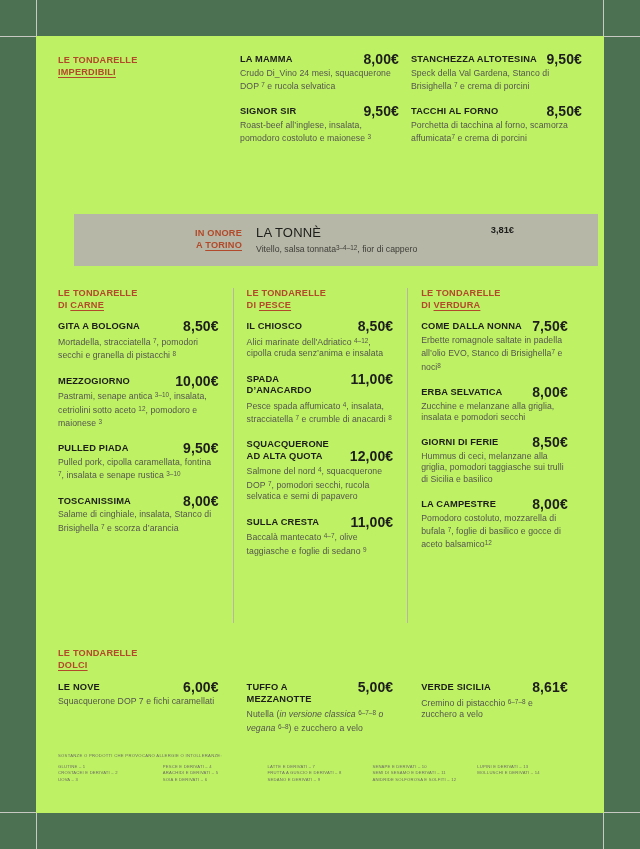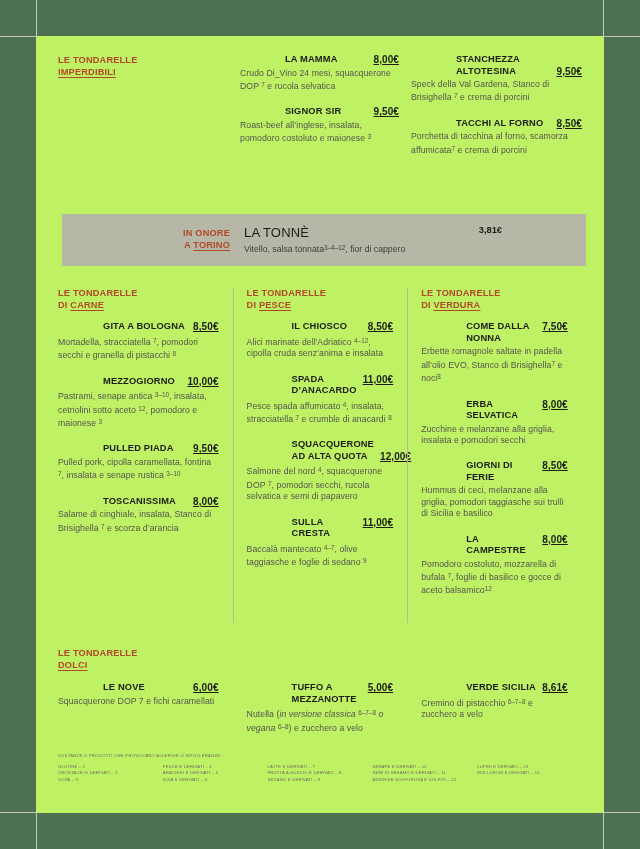--- a/index.html
+++ b/index.html
@@ -35,60 +35,58 @@
     text-transform: uppercase;
   }
   .cat u { text-decoration: underline; text-underline-offset: 1.6px; }
 
   .item { margin-bottom: 10px; }
   .item-head {
     display: flex;
     justify-content: space-between;
     align-items: flex-start;
     gap: 6px;
-    margin-left: 45px;
   }
   .item-name {
     color: #1d1d1b;
     font-size: 9.3px;
     font-weight: 700;
     letter-spacing: .15px;
     line-height: 11.5px;
     text-transform: uppercase;
     flex: 1 1 auto;
   }
   .item-price {
     color: #1d1d1b;
-    font-size: 10px;
+    font-size: 14px;
     font-weight: 700;
     letter-spacing: .1px;
     line-height: 11.5px;
     white-space: nowrap;
     flex: 0 0 auto;
-    text-decoration: underline;
   }
   .item-desc {
     color: #55544f;
     font-size: 8.7px;
     line-height: 11.4px;
     margin-top: 2px;
     letter-spacing: .05px;
   }
   .item-desc sup { font-size: 6.4px; vertical-align: .32em; letter-spacing: 0; }
   .item-desc i { font-style: italic; }
 
   
   .top { position: absolute; left: 0; top: 18px; width: 524px; display: flex; }
   .top-cat { width: 182px; padding-top: 1px; }
   .top-col { width: 171px; }
   .top-col.c2 { padding-right: 12px; }
 
   
   .band {
-    position: absolute; left: 4px; top: 178px;
+    position: absolute; left: 16px; top: 178px;
     width: 524px; height: 52px;
     background: #b6b7a6;
     display: flex; align-items: center;
   }
   .band-cat {
     width: 182px; text-align: right;
     padding-right: 14px;
     color: #b2492a; font-size: 9.2px; font-weight: 700;
     line-height: 11.6px; text-transform: uppercase; letter-spacing: .2px;
   }

